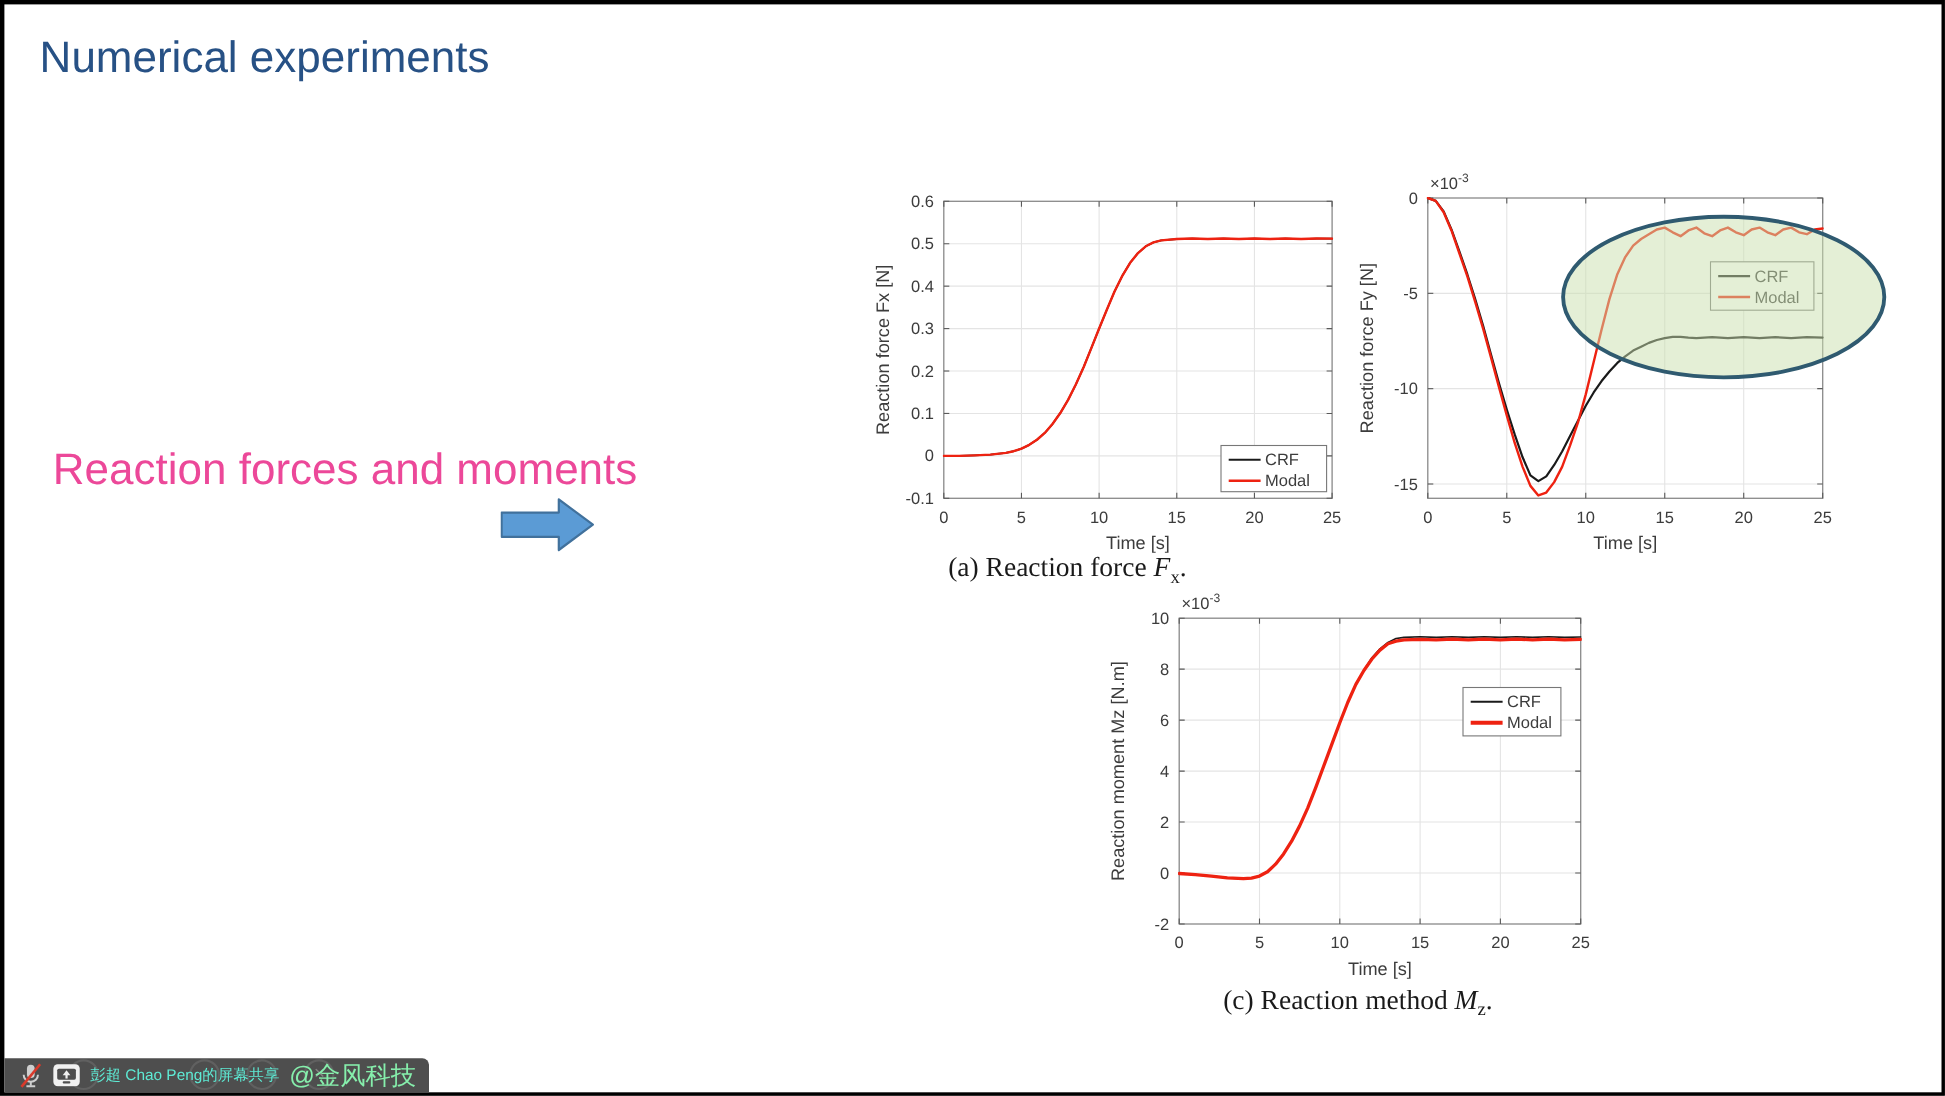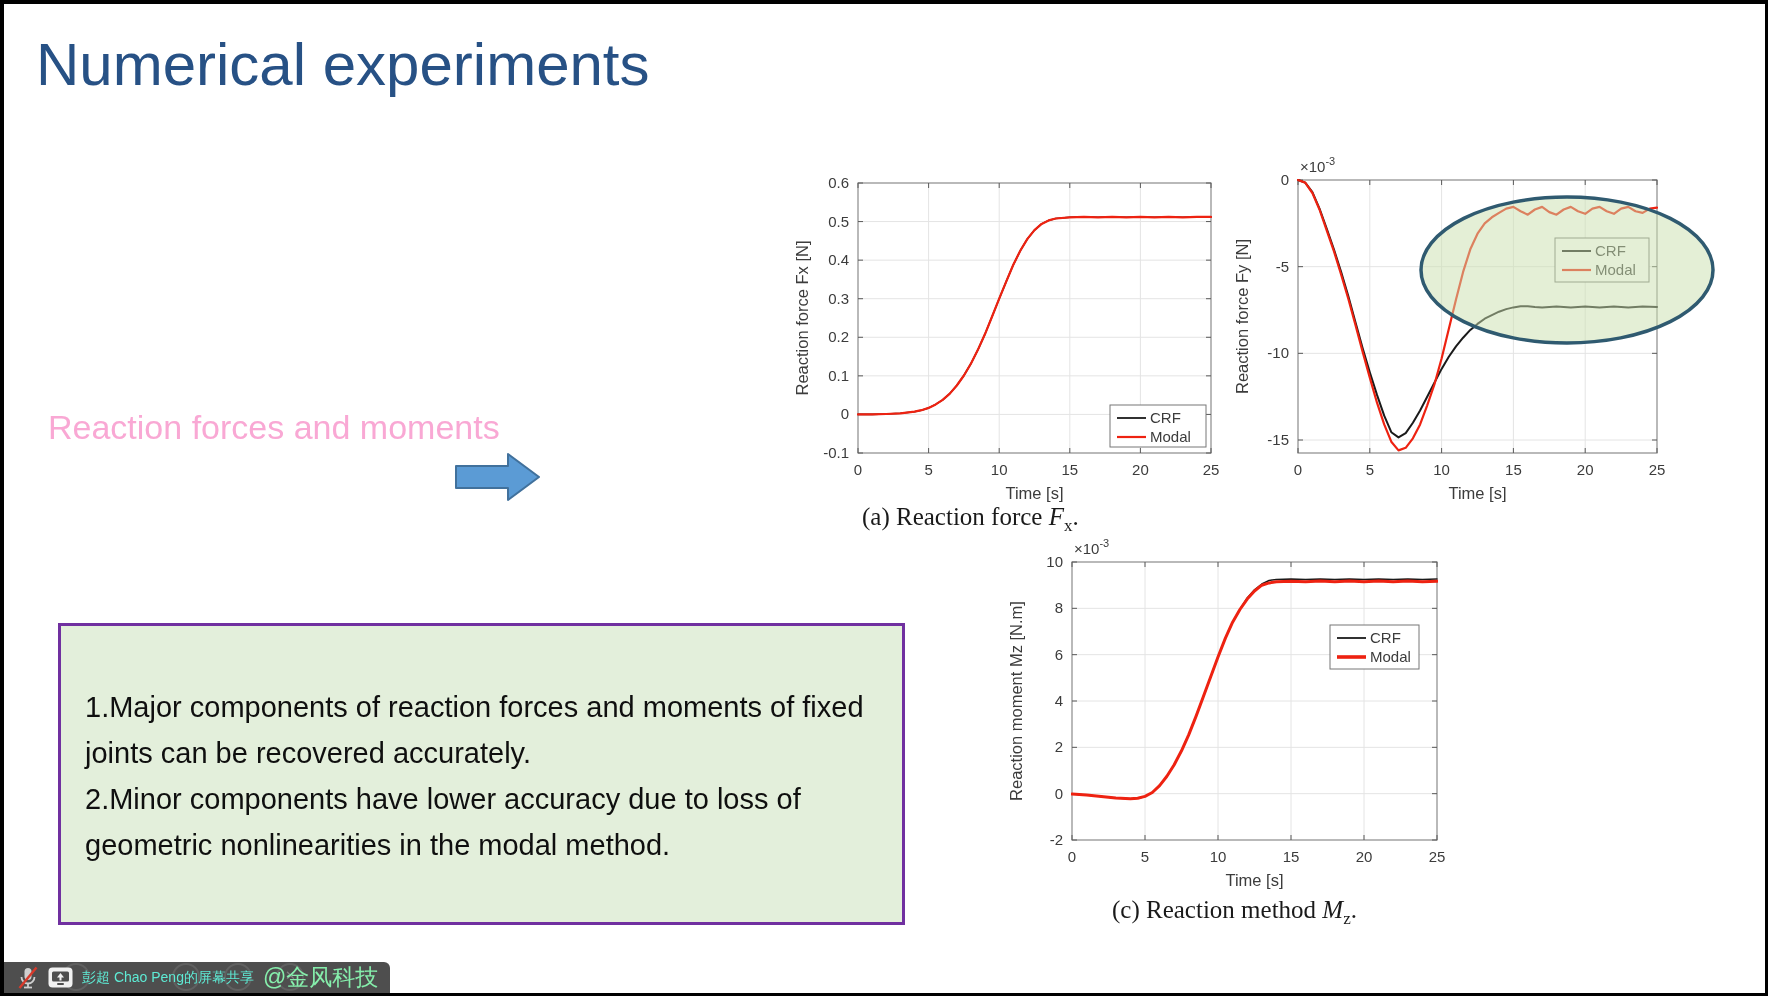--- a/index.html
+++ b/index.html
@@ -1,22 +1,22 @@
 <!DOCTYPE html>
 <html><head>
 <meta charset="utf-8">
 <style>
   html,body{margin:0;padding:0;background:#222;}
   .stage{position:relative;width:1768px;height:996px;background:#000;overflow:hidden;
          font-family:"Liberation Sans",sans-serif;}
   .paper{position:absolute;left:4px;top:4px;width:1761px;height:989px;background:#ffffff;}
   .abs{position:absolute;}
-  .title{left:36px;top:30px;font-size:60px;font-weight:500;color:#275185;letter-spacing:0px;}
+  .title{left:36px;top:30px;font-size:40px;font-weight:500;color:#275185;letter-spacing:0px;}
   .subtitle{left:48px;top:148px;font-size:42px;color:#275185;}
-  .lead{left:48px;top:398px;font-size:34px;color:#f9a8d4;line-height:58px;}
+  .lead{left:48px;top:398px;font-size:40px;color:#ec4899;line-height:58px;}
   .lead span{display:block;}
   .caption{font-family:"Liberation Serif",serif;font-size:25px;color:#1a1a1a;}
   .caption i{font-style:italic;}
   .caption sub{font-size:17px;}
   .cap-a{left:862px;top:503px;text-align:right;}
   .cap-b{left:1338px;top:503px;}
   .cap-c{left:1112px;top:896px;}
   .notebox{left:58px;top:623px;width:847px;height:302px;background:#e3efdb;
            border:3px solid #7030a0;box-sizing:border-box;}
   .notebox .txt{padding:58px 24px 0 24px;font-size:29px;line-height:46px;color:#0f0f0f;}
@@ -246,26 +246,20 @@
       <text x="470" y="177" class="tick">Modal</text>
     </svg>
 
   <div class="abs caption cap-a">
     <span>(a) Reaction force </span><i>F</i><sub>x</sub><span>.</span>
   </div>
   <div class="abs caption cap-c">
     <span>(c) Reaction method </span><i>M</i><sub>z</sub><span>.</span>
   </div>
 
-  <div class="abs notebox">
-    <div class="txt">
-      <div>1.Major components of reaction forces and moments of fixed joints can be recovered accurately.</div>
-      <div>2.Minor components have lower accuracy due to loss of geometric nonlinearities in the modal method.</div>
-    </div>
-  </div>
 
   <div class="abs sharebar">
     <div class="ring" style="left:58px;"></div>
     <div class="ring" style="left:168px;"></div>
     <div class="ring" style="left:220px;"></div>
     <div class="ring" style="left:272px;"></div>
     <span class="ghost-x" style="left:281px;">✕</span>
 
     <span class="baricon">
       <svg width="22" height="24" viewBox="0 0 22 24">

